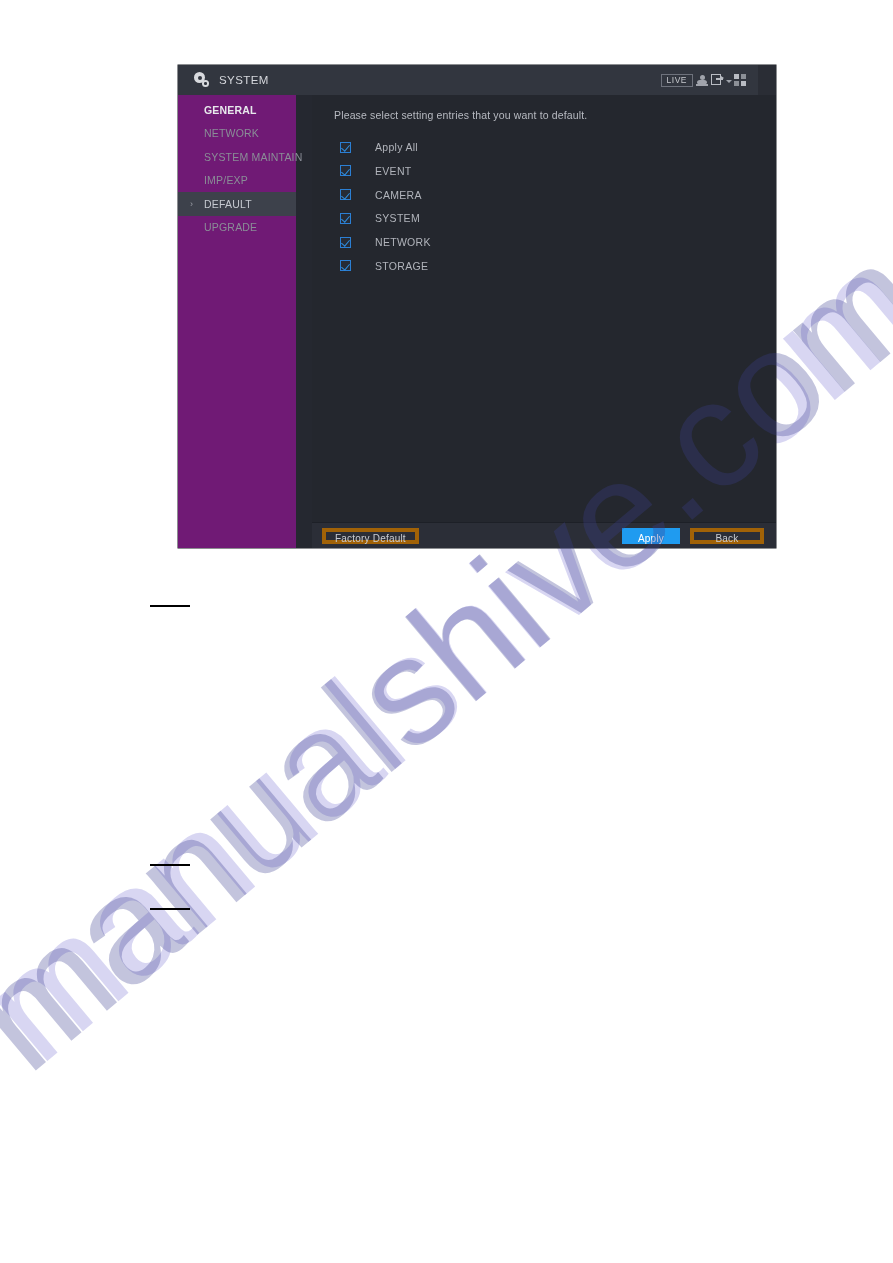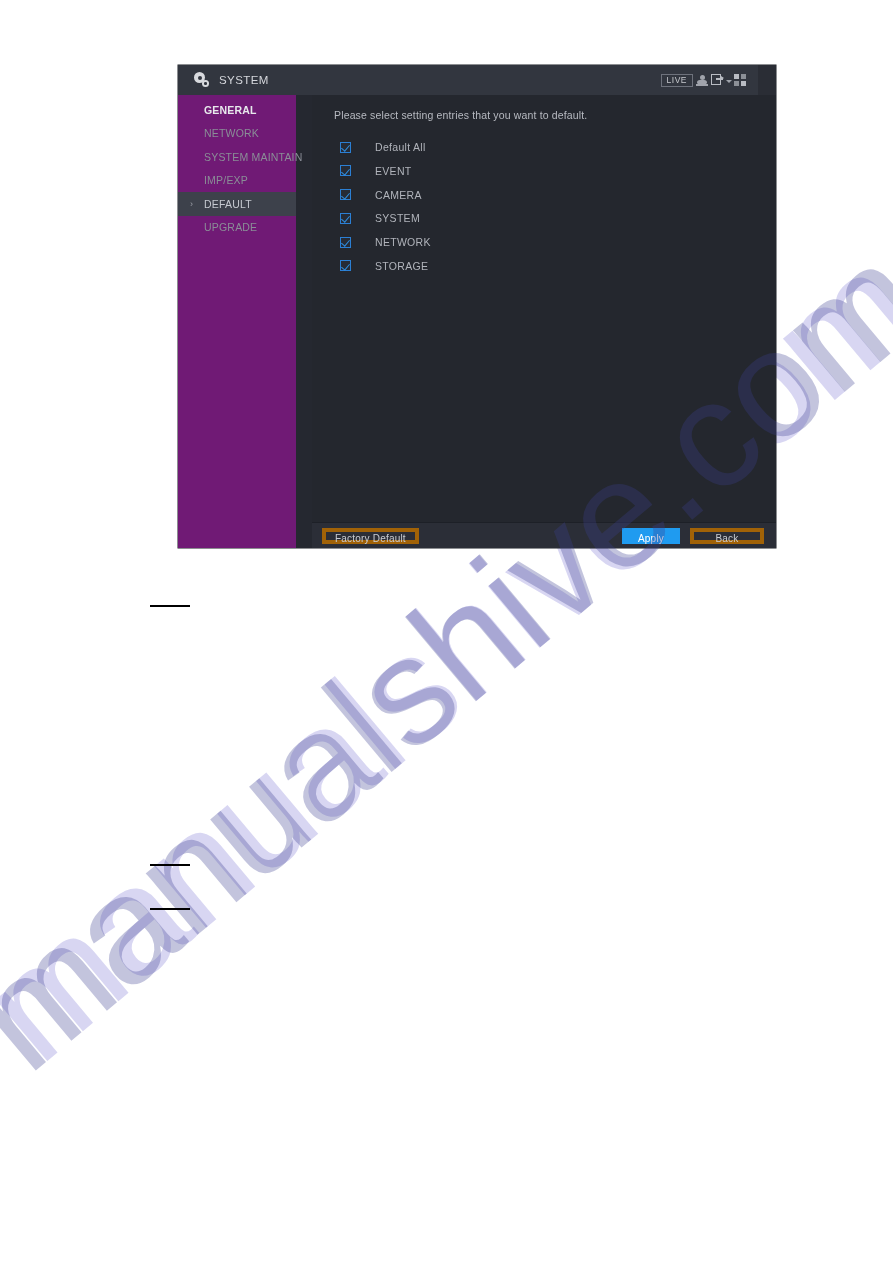--- a/index.html
+++ b/index.html
@@ -447,21 +447,21 @@
       </div>
     </div>
 
     <div class="content">
       <div class="content-inner">
         <div class="instruction">Please select setting entries that you want to default.</div>
 
         <div class="check-list">
           <div class="check-row">
             <span class="checkbox"></span>
-            <span class="check-label">Default All</span>
+            <span class="check-label">Apply All</span>
           </div>
           <div class="check-row">
             <span class="checkbox"></span>
             <span class="check-label">EVENT</span>
           </div>
           <div class="check-row">
             <span class="checkbox"></span>
             <span class="check-label">CAMERA</span>
           </div>
           <div class="check-row">

